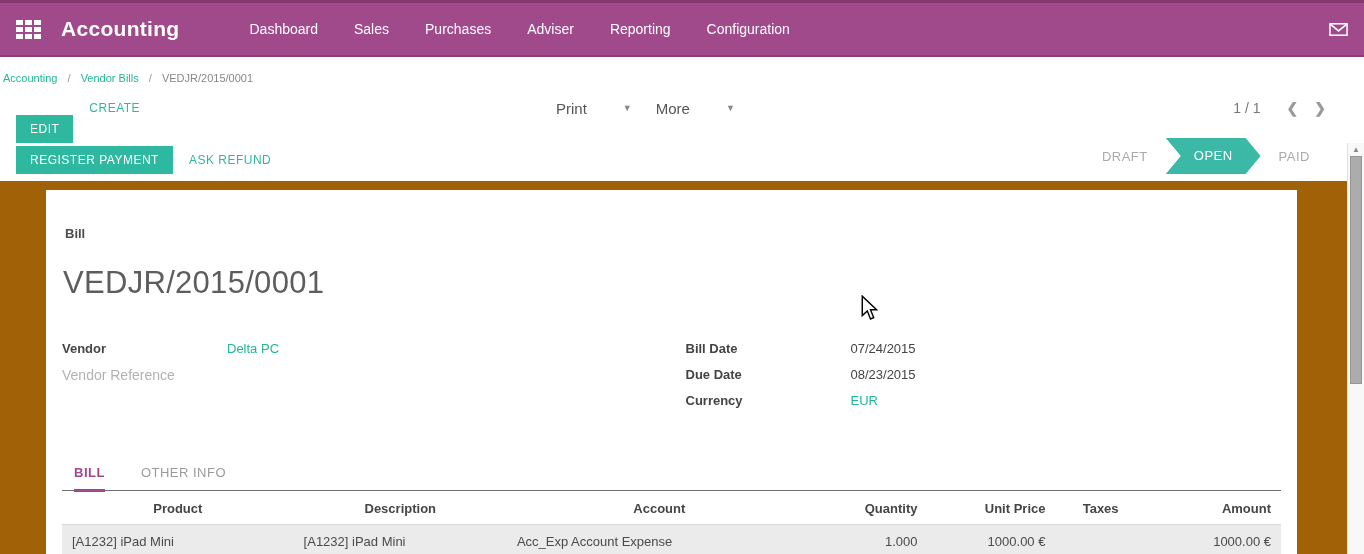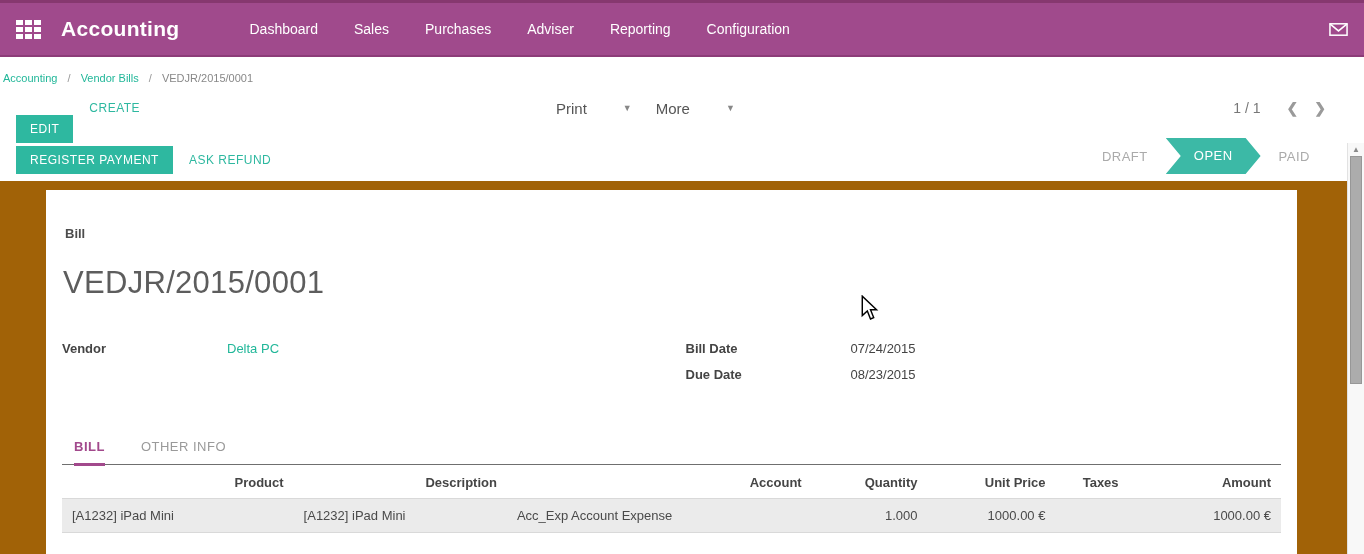--- a/index.html
+++ b/index.html
@@ -71,21 +71,21 @@
   .field-value { color:#444; }
   .link-value { color:#21b799; cursor:pointer; }
 
   
   .tabs { display:flex; gap:36px; margin-top:46px; padding:0 12px; border-bottom:1px solid #6f6f6f; }
   .tab { font-size:13px; letter-spacing:0.5px; color:#9a9a9a; padding-bottom:9px; cursor:pointer; }
   .tab.active { color:#a2498c; font-weight:bold; border-bottom:3px solid #a2498c; margin-bottom:-2px; }
 
   
   table.lines { width:100%; border-collapse:collapse; font-size:13px; }
-  table.lines th { text-align:right; font-weight:bold; color:#454545; padding:10px 10px 8px; }
+  table.lines th { text-align:center; font-weight:bold; color:#454545; padding:10px 10px 8px; }
   table.lines th.num { text-align:right; }
   table.lines td { padding:9px 10px; color:#4a4a4a; background:#ebebeb;
     border-top:1px solid #d9d9d9; border-bottom:1px solid #d9d9d9; }
   table.lines td.num { text-align:right; }
 
   
   .scrollbar {
     position:absolute; top:143px; right:0; width:17px; bottom:0;
     background:#f8f8f8; border-left:1px solid #e2e2e2;
   }
@@ -171,29 +171,37 @@
   <div class="sheet">
     <div class="doc-label">Bill</div>
     <h1 class="sheet-title">VEDJR/2015/0001</h1>
 
     <div class="field-groups">
       <div class="fg-col">
         <div class="field-row">
           <span class="field-label">Vendor</span>
           <span class="field-value link-value">Delta PC</span>
         </div>
+        <div class="field-row">
+          <span class="field-label muted">Vendor Reference</span>
+          <span class="field-value"></span>
+        </div>
       </div>
       <div class="fg-col right">
         <div class="field-row">
           <span class="field-label">Bill Date</span>
           <span class="field-value">07/24/2015</span>
         </div>
         <div class="field-row">
           <span class="field-label">Due Date</span>
           <span class="field-value">08/23/2015</span>
+        </div>
+        <div class="field-row">
+          <span class="field-label">Currency</span>
+          <span class="field-value link-value">EUR</span>
         </div>
       </div>
     </div>
 
     <div class="tabs">
       <span class="tab active">BILL</span>
       <span class="tab">OTHER INFO</span>
     </div>
 
     <table class="lines">

